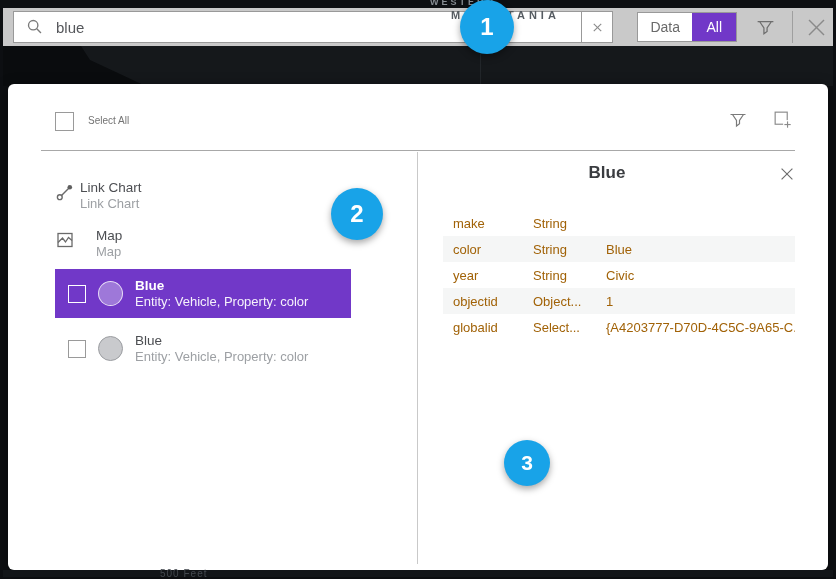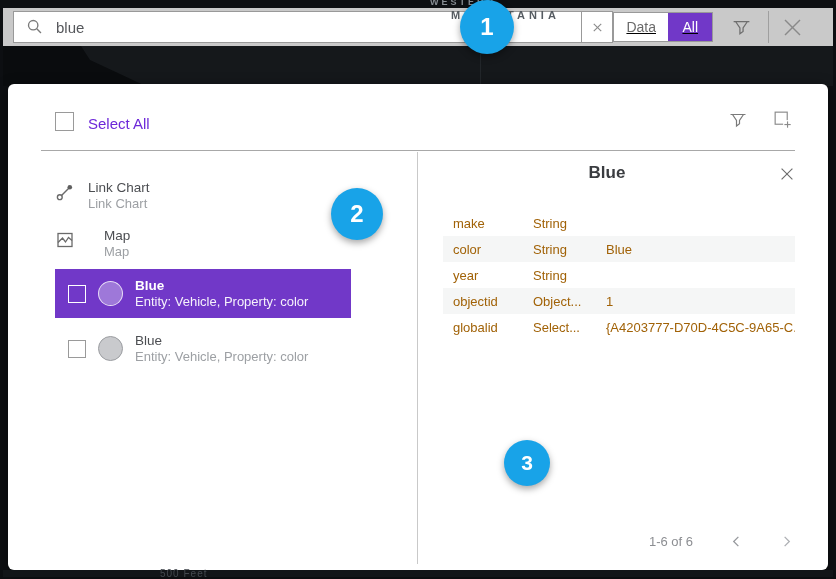--- a/index.html
+++ b/index.html
@@ -50,22 +50,22 @@
   .search-icon { margin:0 10px 0 12px; display:flex; }
   .search-input {
     flex:1; border:none; outline:none; background:transparent;
     font:15px "Liberation Sans", sans-serif; color:#55575b; min-width:0;
   }
   .search-clear {
     width:30px; height:100%; border-left:1px solid #999;
     display:flex; align-items:center; justify-content:center; cursor:pointer;
   }
   .scope-toggle {
-    width:100px; height:30px; background:#fff;
-    border:1px solid #999; display:flex; box-sizing:border-box;text-decoration:underline;
+    margin-left:24px; width:100px; height:30px; background:#fff;
+    border:1px solid #999; display:flex; box-sizing:border-box;
   }
   .scope-data {
     flex:1.25; display:flex; align-items:center; justify-content:center;
     color:#6a6a6a; font-size:14px; cursor:pointer;
   }
   .scope-all {
     flex:1; display:flex; align-items:center; justify-content:center;
     background:var(--accent_purple,#7138c8); color:#fff; font-size:14px; cursor:pointer;
   }
   .toolbar-filter { margin-left:18px; display:flex; cursor:pointer; }
@@ -75,29 +75,29 @@
   
   .panel {
     position:absolute; left:8px; top:84px; width:820px; height:486px;
     background:#fff; border-radius:6px;
     box-shadow:0 3px 14px rgba(0,0,0,0.45);
   }
   .select-all-checkbox {
     position:absolute; left:47px; top:28px; width:17px; height:17px;
     border:1px solid #9a9a9a; background:#fff; cursor:pointer;
   }
-  .select-all-label { position:absolute; left:80px; top:31px; font-size:15px; color:#6d28d9; }
+  .select-all-label { position:absolute; left:80px; top:31px; font-size:10px; color:#737373; }
   .panel-filter-icon { position:absolute; left:720px; top:26px; display:flex; cursor:pointer; }
   .panel-add-icon { position:absolute; left:764px; top:25px; display:flex; cursor:pointer; }
   .header-divider { position:absolute; left:33px; top:66px; width:754px; height:1px; background:#a8a8a8; }
 
   
   .plain-item { position:absolute; left:47px; display:flex; cursor:pointer; }
   .plain-item .item-icon { width:20px; height:20px; margin-top:2px; }
-  .plain-item .item-text { margin-left:13px; }
+  .plain-item .item-text { margin-left:5px; }
   .item-title { font-size:13.5px; color:#4c4e52; line-height:16px; }
   .item-subtitle { font-size:13px; color:#9da0a4; line-height:16px; }
 
   .entity-row {
     position:absolute; left:47px; width:296px; height:49px;
     display:flex; align-items:center; cursor:pointer; box-sizing:border-box;
   }
   .entity-row.selected { background:var(--accent_purple,#7138c8); }
   .row-checkbox { width:16px; height:16px; margin-left:13px; flex:none; cursor:pointer; }
   .entity-row.selected .row-checkbox { border:1.5px solid #fff; }
@@ -284,47 +284,35 @@
           <div class="t-cell">String</div>
         </div>
         <div class="t-row">
           <div class="t-cell">color</div>
           <div class="t-cell">String</div>
           <div class="t-cell">Blue</div>
         </div>
         <div class="t-row">
           <div class="t-cell">year</div>
           <div class="t-cell">String</div>
+          <div class="t-cell">Civic</div>
         </div>
         <div class="t-row">
           <div class="t-cell">objectid</div>
           <div class="t-cell">Object...</div>
           <div class="t-cell">1</div>
         </div>
         <div class="t-row">
           <div class="t-cell">globalid</div>
           <div class="t-cell">Select...</div>
           <div class="t-cell">{A4203777-D70D-4C5C-9A65-C...</div>
         </div>
       </div>
     </div>
 
-    <div class="pagination">
-      <span>1-6 of 6</span>
-      <span class="page-btn">
-        <svg width="13" height="13" viewBox="0 0 14 14" fill="none" stroke="#97999d" stroke-width="1.4">
-          <path d="M9 2 L4 7 L9 12"></path>
-        </svg>
-      </span>
-      <span class="page-btn">
-        <svg width="13" height="13" viewBox="0 0 14 14" fill="none" stroke="#aeb0b4" stroke-width="1.4">
-          <path d="M5 2 L10 7 L5 12"></path>
-        </svg>
-      </span>
-    </div>
 
   </div>
 
   <div class="map-strip-bottom"></div>
   <div class="map-label-bottom">500 Feet</div>
 
   <div class="callout callout-1">1</div>
   <div class="callout callout-2">2</div>
   <div class="callout callout-3">3</div>
 

